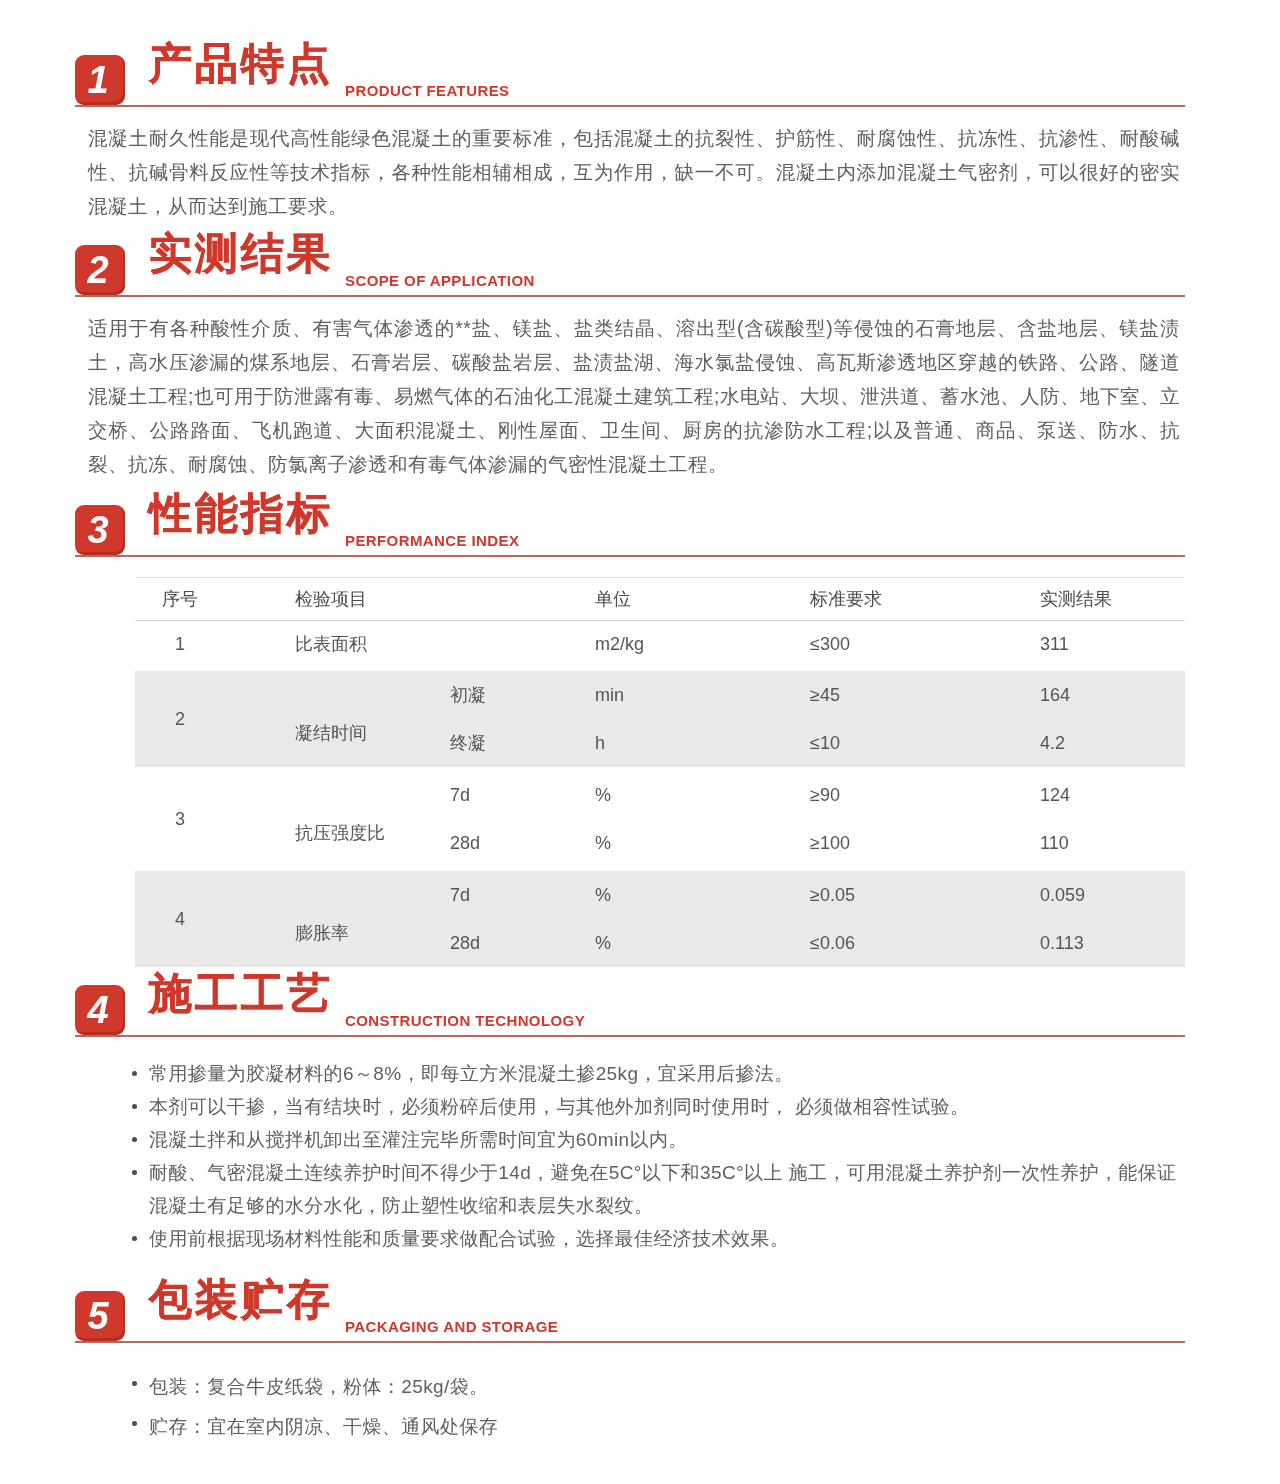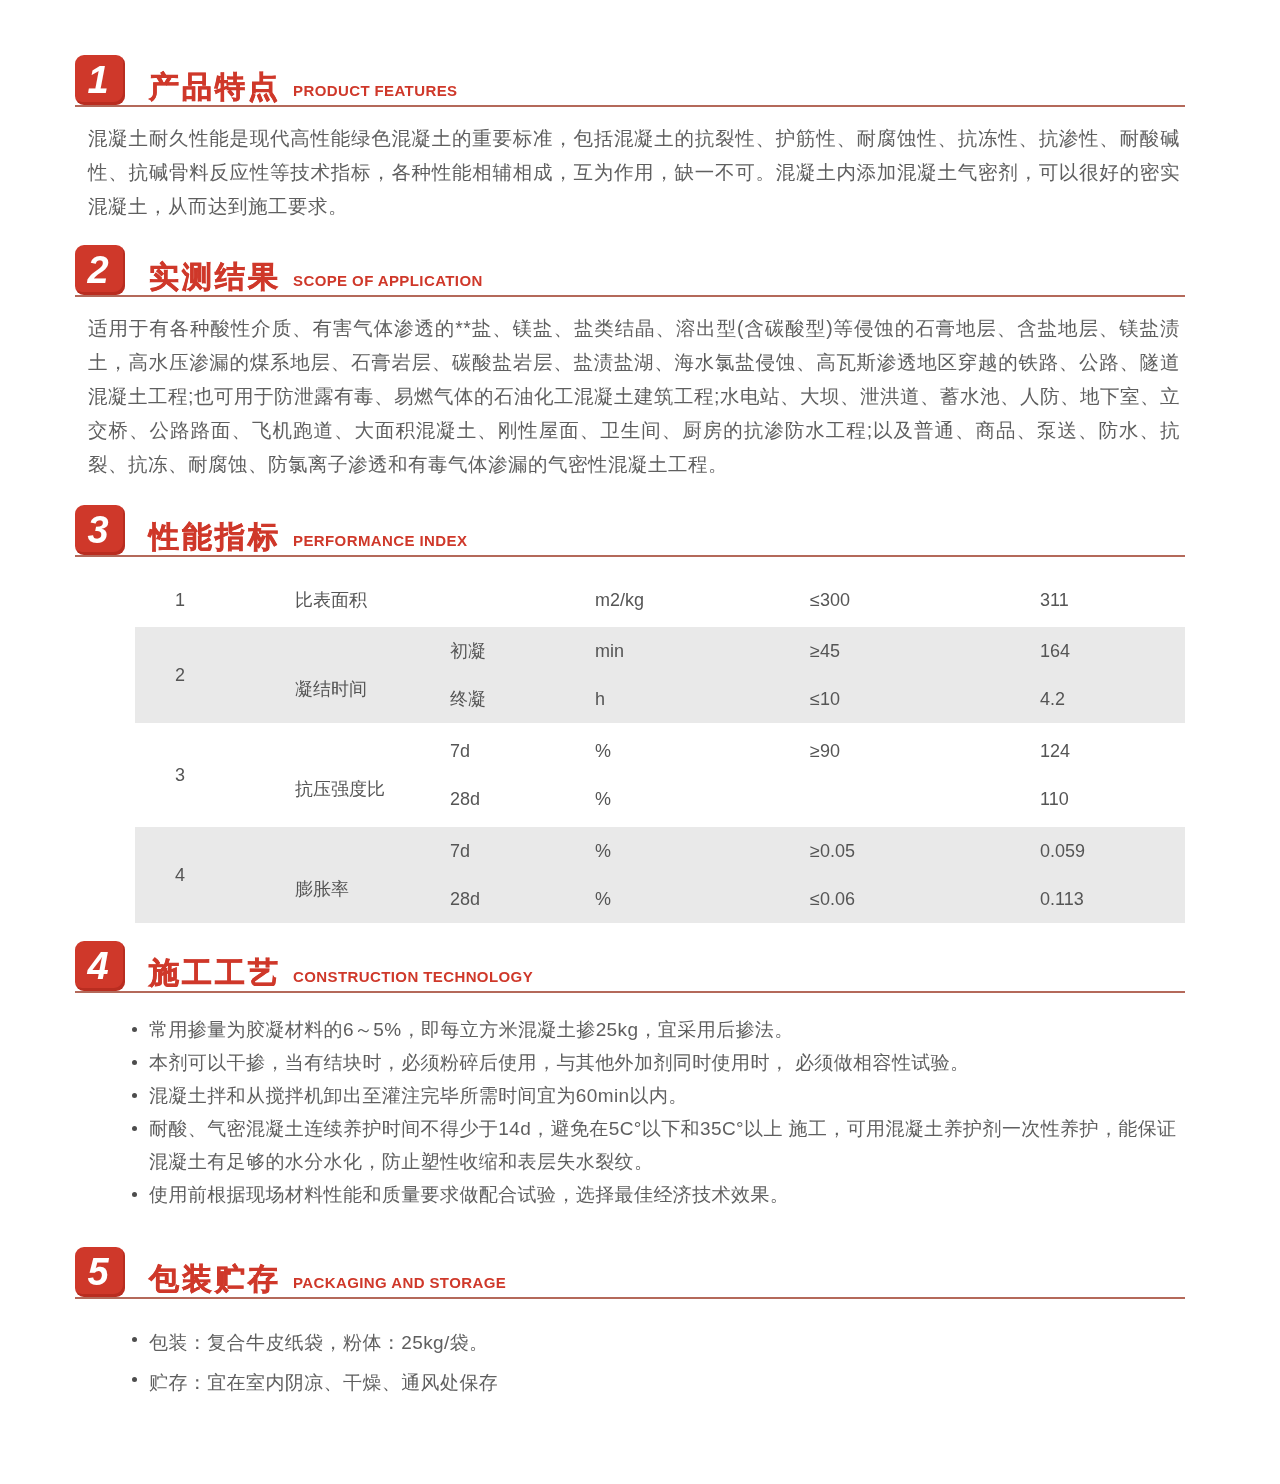--- a/index.html
+++ b/index.html
@@ -34,27 +34,27 @@
     border-radius:9px;
     color:#fff;
     font-style:italic;
     font-weight:bold;
     font-size:38px;
     display:flex;align-items:center;justify-content:center;
     box-shadow:inset -2px -3px 0 rgba(120,10,5,.25);
     padding-right:4px;
   }
   .sec-title-cn{
-    font-size:30px;
+    font-size:43px;
     font-weight:900;
     color:var(--red);
     margin-left:24px;
     line-height:1;
     letter-spacing:3px;
-    padding-bottom:3px;
+    padding-bottom:20px;
     -webkit-text-stroke:.6px var(--red);
   }
   .sec-title-en{
     font-size:15px;
     font-weight:bold;
     color:var(--red);
     margin-left:12px;
     padding-bottom:6px;
     letter-spacing:.4px;
     white-space:nowrap;
@@ -142,20 +142,28 @@
   </div>
   <div class="para">适用于有各种酸性介质、有害气体渗透的**盐、镁盐、盐类结晶、溶出型(含碳酸型)等侵蚀的石膏地层、含盐地层、镁盐渍土，高水压渗漏的煤系地层、石膏岩层、碳酸盐岩层、盐渍盐湖、海水氯盐侵蚀、高瓦斯渗透地区穿越的铁路、公路、隧道混凝土工程;也可用于防泄露有毒、易燃气体的石油化工混凝土建筑工程;水电站、大坝、泄洪道、蓄水池、人防、地下室、立交桥、公路路面、飞机跑道、大面积混凝土、刚性屋面、卫生间、厨房的抗渗防水工程;以及普通、商品、泵送、防水、抗裂、抗冻、耐腐蚀、防氯离子渗透和有毒气体渗漏的气密性混凝土工程。</div>
 
   <div class="sec-header mt-sec3">
     <div class="sec-badge">3</div>
     <div class="sec-title-cn">性能指标</div>
     <div class="sec-title-en">PERFORMANCE INDEX</div>
   </div>
 
   <div class="tbl">
+    <div class="t-grid t-head">
+      <div class="c-no">序号</div>
+      <div class="c-item">检验项目</div>
+      <div></div>
+      <div>单位</div>
+      <div>标准要求</div>
+      <div>实测结果</div>
+    </div>
 
     <div class="t-grid t-single">
       <div class="c-no">1</div>
       <div class="c-item">比表面积</div>
       <div></div>
       <div>m2/kg</div>
       <div>≤300</div>
       <div>311</div>
     </div>
 
@@ -174,20 +182,21 @@
 
     <div class="t-grid t-double">
       <div class="c-no">3</div>
       <div class="c-item">抗压强度比</div>
       <div class="r1" style="grid-column:3">7d</div>
       <div class="r1" style="grid-column:4">%</div>
       <div class="r1" style="grid-column:5">≥90</div>
       <div class="r1" style="grid-column:6">124</div>
       <div class="r2" style="grid-column:3">28d</div>
       <div class="r2" style="grid-column:4">%</div>
+      <div class="r2" style="grid-column:5">≥100</div>
       <div class="r2" style="grid-column:6">110</div>
     </div>
 
     <div class="t-grid t-double shaded">
       <div class="c-no">4</div>
       <div class="c-item">膨胀率</div>
       <div class="r1" style="grid-column:3">7d</div>
       <div class="r1" style="grid-column:4">%</div>
       <div class="r1" style="grid-column:5">≥0.05</div>
       <div class="r1" style="grid-column:6">0.059</div>
@@ -197,21 +206,21 @@
       <div class="r2" style="grid-column:6">0.113</div>
     </div>
   </div>
 
   <div class="sec-header mt-sec4">
     <div class="sec-badge">4</div>
     <div class="sec-title-cn">施工工艺</div>
     <div class="sec-title-en">CONSTRUCTION TECHNOLOGY</div>
   </div>
   <div class="bullets">
-    <div class="bullet">常用掺量为胶凝材料的6～5%，即每立方米混凝土掺25kg，宜采用后掺法。</div>
+    <div class="bullet">常用掺量为胶凝材料的6～8%，即每立方米混凝土掺25kg，宜采用后掺法。</div>
     <div class="bullet">本剂可以干掺，当有结块时，必须粉碎后使用，与其他外加剂同时使用时， 必须做相容性试验。</div>
     <div class="bullet">混凝土拌和从搅拌机卸出至灌注完毕所需时间宜为60min以内。</div>
     <div class="bullet">耐酸、气密混凝土连续养护时间不得少于14d，避免在5C°以下和35C°以上 施工，可用混凝土养护剂一次性养护，能保证混凝土有足够的水分水化，防止塑性收缩和表层失水裂纹。</div>
     <div class="bullet">使用前根据现场材料性能和质量要求做配合试验，选择最佳经济技术效果。</div>
   </div>
 
   <div class="sec-header mt-sec5">
     <div class="sec-badge">5</div>
     <div class="sec-title-cn">包装贮存</div>
     <div class="sec-title-en">PACKAGING AND STORAGE</div>

